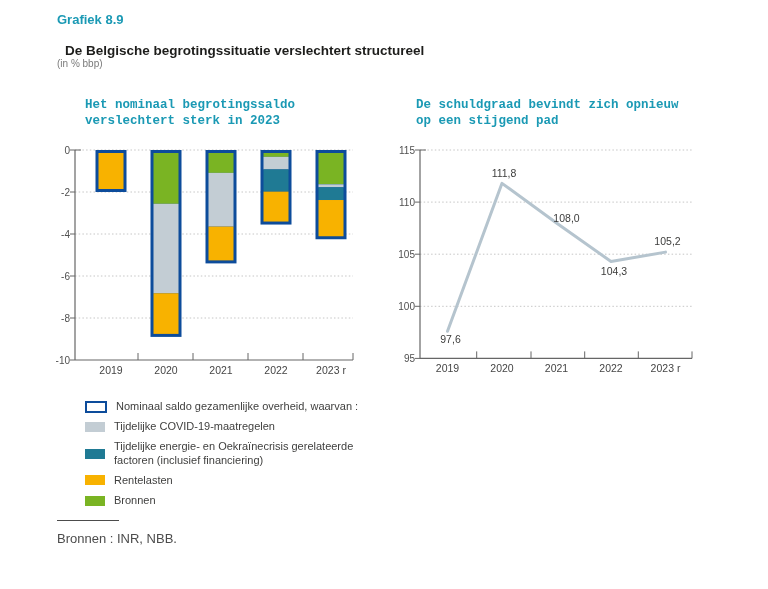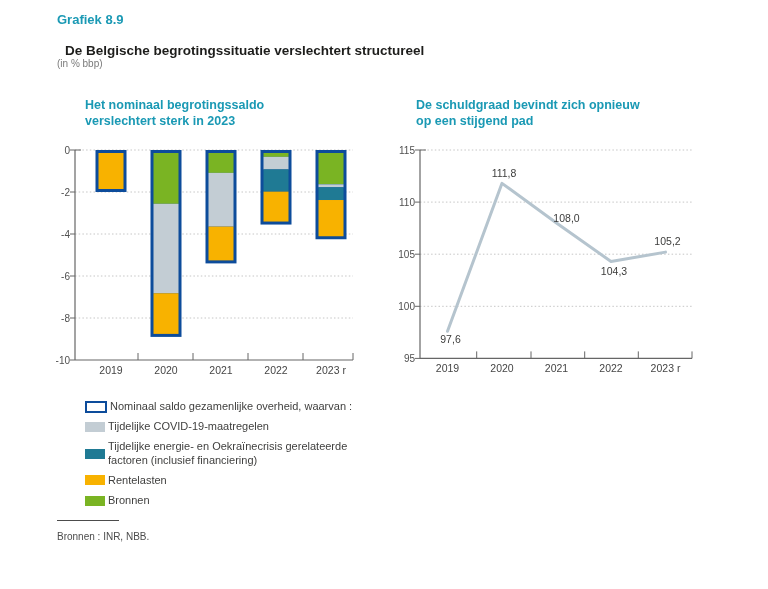--- a/index.html
+++ b/index.html
@@ -1,35 +1,35 @@
 <!DOCTYPE html>
 <html><head>
 <meta charset="utf-8">
 <style>
   html,body{margin:0;padding:0;background:#ffffff;}
   body{font-family:"Liberation Sans", sans-serif; -webkit-font-smoothing:antialiased;}
   .page{position:relative;width:768px;height:589px;background:#fff;overflow:hidden;}
   .graph-number{position:absolute;left:57px;top:12px;font-size:13px;font-weight:bold;color:#1a99b4;}
   .page-title{position:absolute;left:57px;top:35px;font-size:13.5px;font-weight:bold;color:#1d1d1b;margin:8px;}
   .unit-note{position:absolute;left:57px;top:58px;font-size:10px;color:#7a7a7a;}
-  .chart-title{position:absolute;font-size:12.5px;font-weight:bold;color:#1a99b4;line-height:1.3;white-space:pre-line;}
+  .chart-title{position:absolute;font-size:12.5px;font-weight:bold;color:#1a99b4;line-height:1.3;white-space:pre-line;font-family:Liberation Mono, monospace;}
   .chart-title.left{left:85px;top:97px;}
   .chart-title.right{left:416px;top:97px;}
   svg.chart{position:absolute;}
   #leftChart{left:56px;top:136px;}
   #rightChart{left:396px;top:136px;}
   svg text{font-family:"Liberation Sans", sans-serif;}
   .legend{position:absolute;left:85px;top:400px;width:300px;}
-  .leg-row{display:flex;align-items:center;gap:3px;margin-bottom:7px;}
+  .leg-row{display:flex;align-items:center;gap:9px;margin-bottom:7px;}
   .leg-row.indent{margin-left:0;}
   .swatch{width:20px;height:10px;flex:0 0 auto;}
   .swatch.outline{background:#fff;border:2px solid #0d4c9b;width:18px;height:8px;}
   .leg-label{font-size:11px;color:#3f3f3e;line-height:1.2;white-space:pre-line;}
   .src-rule{position:absolute;left:57px;top:520px;width:62px;border-top:1px solid #4c4c4c;}
-  .sources{position:absolute;left:57px;top:531px;font-size:10px;color:#4c4c4c;}
+  .sources{position:absolute;left:57px;top:531px;font-size:13px;color:#4c4c4c;}
 </style>
 </head>
 <body>
 
 <div class="page">
   <div class="graph-number">Grafiek 8.9</div>
   <h1 class="page-title">De Belgische begrotingssituatie verslechtert structureel</h1>
   <div class="unit-note">(in % bbp)</div>
 
   <div class="chart-title left">Het nominaal begrotingssaldo

